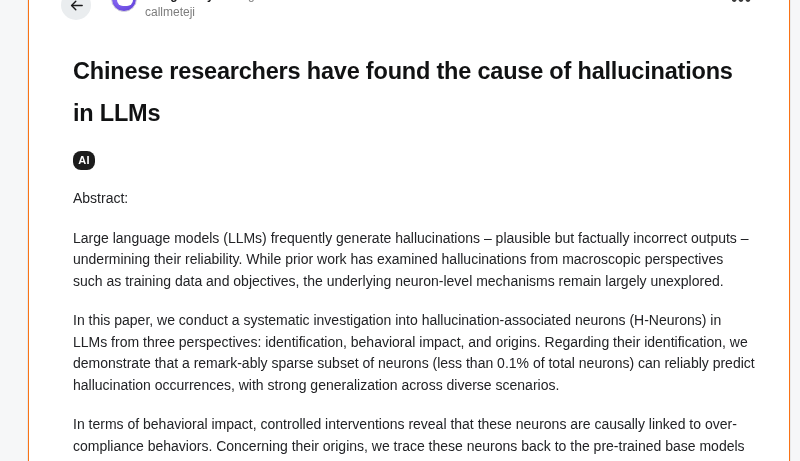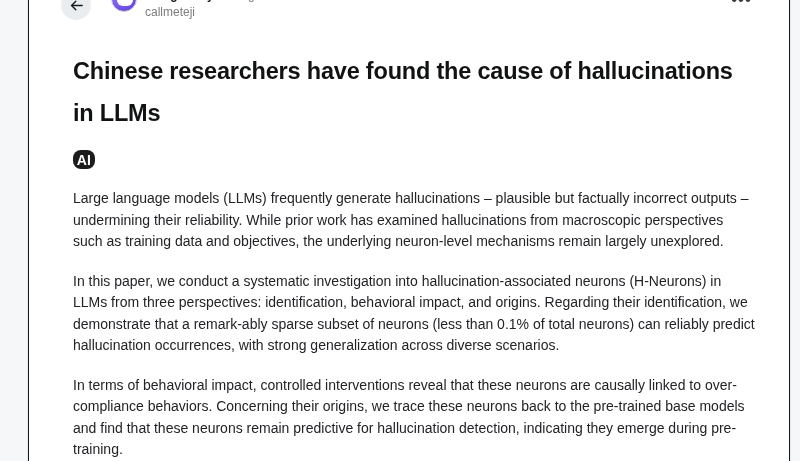--- a/index.html
+++ b/index.html
@@ -11,21 +11,21 @@
     height: 461px;
     background: #ffffff;
     font-family: "Liberation Sans", sans-serif;
     color: #1a1a1b;
     overflow: hidden;
   }
   .page {
     position: relative;
     width: 800px;
     height: 461px;
-    background: #0f172a;
+    background: #f97316;
     box-sizing: border-box;
   }
   
   .gutter-left {
     position: absolute;
     left: 0;
     top: 0;
     width: 28px;
     height: 461px;
     background: #f6f7f8;
@@ -141,21 +141,21 @@
   }
   .ai-badge {
     display: inline-flex;
     align-items: center;
     justify-content: center;
     width: 22px;
     height: 19px;
     border-radius: 8px;
     background: #1c1c1c;
     color: #ffffff;
-    font-size: 14px;
+    font-size: 11px;
     font-weight: bold;
     letter-spacing: 0.3px;
   }
   .post-link {
     display: block;
     margin-top: 12px;
     font-size: 14px;
     color: #2a4b8d;
     text-decoration: underline;
     word-break: break-all;
@@ -204,18 +204,19 @@
       <div class="overflow-menu">•••</div>
     </div>
 
     <h1 class="post-title">Chinese researchers have found the cause of hallucinations in LLMs</h1>
 
     <div class="badge-row">
       <span class="ai-badge">AI</span>
     </div>
 
 
+    <p class="body-text">Abstract:</p>
     <p class="body-text">Large language models (LLMs) frequently generate hallucinations – plausible but factually incorrect outputs – undermining their reliability. While prior work has examined hallucinations from macroscopic perspectives such as training data and objectives, the underlying neuron-level mechanisms remain largely unexplored.</p>
     <p class="body-text tight">In this paper, we conduct a systematic investigation into hallucination-associated neurons (H-Neurons) in LLMs from three perspectives: identification, behavioral impact, and origins. Regarding their identification, we demonstrate that a remark-ably sparse subset of neurons (less than 0.1% of total neurons) can reliably predict hallucination occurrences, with strong generalization across diverse scenarios.</p>
     <p class="body-text tight">In terms of behavioral impact, controlled interventions reveal that these neurons are causally linked to over-compliance behaviors. Concerning their origins, we trace these neurons back to the pre-trained base models and find that these neurons remain predictive for hallucination detection, indicating they emerge during pre-training.</p>
 
   </div>
 </div>
 
 </body></html>

